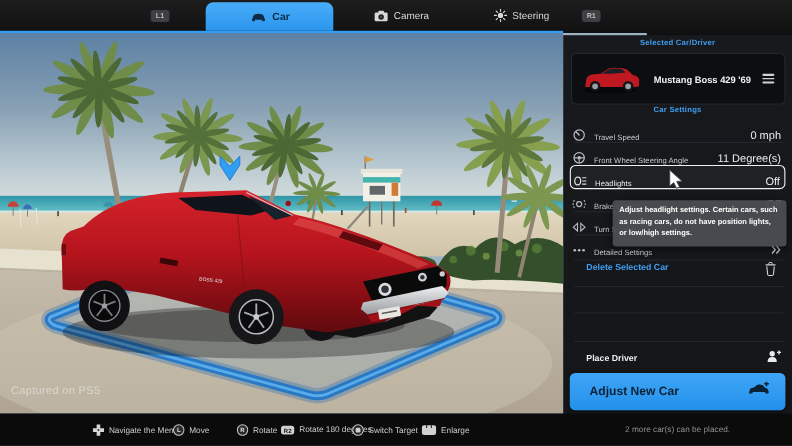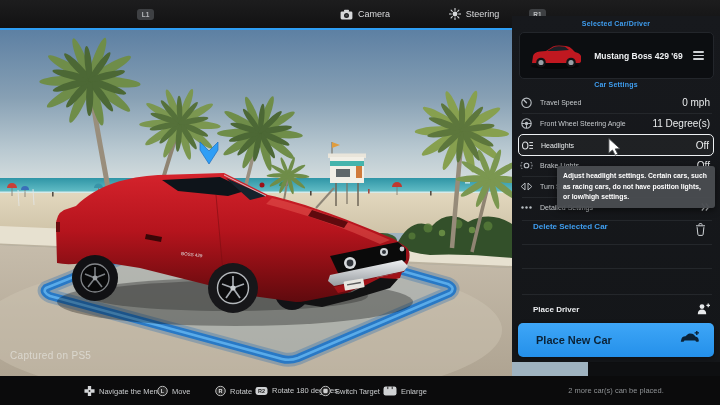--- a/index.html
+++ b/index.html
@@ -13,29 +13,29 @@
           color:#b9bbbe;font-size:6.5px;font-weight:bold;display:flex;align-items:center;justify-content:center;}
   .tab{position:absolute;top:0;height:28px;display:flex;align-items:center;justify-content:center;gap:5px;
        color:#d9dadc;font-size:9px;}
   .tab.active{top:2px;height:26px;border-radius:7px 7px 0 0;background:linear-gradient(#49acf8,#2b96ee);
        color:#0e2a44;font-weight:bold;font-size:9.5px;}
   
   .scene{position:absolute;left:0;top:30px;width:588px;height:346px;overflow:hidden;background:#9fb3c0;}
   .scene svg{position:absolute;left:0;top:0;}
   .watermark{position:absolute;left:10px;top:320px;color:rgba(240,242,240,.55);font-size:10px;letter-spacing:.3px;}
   
-  .panel{position:absolute;left:512px;top:16px;width:208px;height:346px;background:linear-gradient(#17191d,#141619);}
+  .panel{position:absolute;left:512px;top:32px;width:208px;height:346px;background:linear-gradient(#17191d,#141619);}
   .phead{position:absolute;left:0;width:208px;text-align:center;color:#3f9ef0;font-size:7px;font-weight:bold;letter-spacing:.2px;}
   .carcard{position:absolute;left:7px;top:16px;width:193px;height:45px;background:#0c0e11;border:1px solid #23262b;
            border-radius:5px;display:flex;align-items:center;}
   .thumb{width:58px;height:34px;margin-left:6px;position:relative;flex:none;}
   .carname{flex:1;text-align:center;color:#f0f2f4;font-size:8.5px;font-weight:bold;}
   .burger{width:11px;margin-right:9px;flex:none;}
   .burger div{height:1.4px;background:#cfd2d5;margin:2px 0;border-radius:1px;}
-  .srow{position:absolute;left:8px;width:194px;height:21px;display:flex;align-items:center;}
+  .srow{position:absolute;left:8px;width:194px;height:21px;display:flex;align-items:flex-end;}
   .srow .ic{width:13px;height:13px;flex:none;margin-right:7px;}
   .srow .lb{color:#c6cacd;font-size:7px;}
   .srow .vl{margin-left:auto;color:#eaeced;font-size:10px;font-weight:300;padding-right:4px;}
   .srow.focus{left:6px;width:192px;border:1.4px solid #eef1f3;border-radius:5px;background:rgba(255,255,255,.04);
               padding-left:2px;height:20px;}
   .sep{position:absolute;left:10px;width:190px;height:1px;background:#24272b;}
   .tooltip{position:absolute;left:45px;top:150px;width:146px;background:rgba(73,76,81,.97);border-radius:3px;
            padding:5px 6px;color:#fff;font-size:6.8px;font-weight:bold;line-height:1.55;
            box-shadow:0 2px 7px rgba(0,0,0,.55);z-index:5;}
   .action{position:absolute;left:0;width:208px;height:22px;display:flex;align-items:flex-start;}
@@ -61,20 +61,26 @@
 
 <div id="app">
 
   <div class="topbar"></div>
   <div class="toplineR"></div>
   <div class="topline"></div>
 
   <div class="bumper" style="left:137px">L1</div>
   <div class="bumper" style="left:529px">R1</div>
 
+  <div class="tab active" style="left:187px;width:116px">
+    <svg width="16" height="11" viewBox="0 0 16 12">
+      <path d="M1.5,9 L2.6,5.4 Q3.1,3.4 5,3.1 Q8,2.6 11,3.1 Q12.9,3.4 13.4,5.4 L14.5,9 Q14.6,10.2 13.4,10.2 L12.6,10.2 Q11.8,10.2 11.6,9.3 L11.4,8.6 L4.6,8.6 L4.4,9.3 Q4.2,10.2 3.4,10.2 L2.6,10.2 Q1.4,10.2 1.5,9 Z" fill="#0e2a44"></path>
+    </svg>
+    <span>Car</span>
+  </div>
 
   <div class="tab" style="left:320px;width:90px">
     <svg width="13" height="11" viewBox="0 0 13 11">
       <rect x="0.6" y="2.4" width="11.8" height="8" rx="1.3" fill="#d6d8da"></rect>
       <rect x="4" y="0.7" width="5" height="2.4" rx="0.8" fill="#d6d8da"></rect>
       <circle cx="6.5" cy="6.4" r="2.5" fill="#1b1c1e"></circle>
       <circle cx="6.5" cy="6.4" r="1.2" fill="#4a4d51"></circle>
     </svg>
     <span>Camera</span>
   </div>
@@ -402,21 +408,21 @@
       <span class="ic">
         <svg width="14" height="12" viewBox="0 0 14 12">
           <circle cx="5" cy="3.6" r="2.4" fill="#e8eaec"></circle>
           <path d="M0.8,11.2 Q0.8,6.6 5,6.6 Q9.2,6.6 9.2,11.2 Z" fill="#e8eaec"></path>
           <path d="M9.4,2.4 H13 M11.2,0.6 V4.2" stroke="#e8eaec" stroke-width="1.2"></path>
         </svg>
       </span>
     </div>
 
     <div class="placebtn">
-      <span class="lb">Place New Car</span>
+      <span class="lb">Adjust New Car</span>
       <span class="ic">
         <svg width="20" height="14" viewBox="0 0 20 14">
           <path d="M0.8,10.5 L1.6,7.5 Q2,5.8 3.8,5.5 L5.5,5.3 L7.8,3.2 Q8.5,2.6 9.8,2.6 L12.2,2.8 Q13.4,3 14.2,4 L15.4,5.4 Q17.8,5.8 18.3,7.5 L18.8,9.5 Q19,10.8 17.8,10.8 L16.6,10.8 Q15.8,10.8 15.6,10 L15.4,9.4 L4.4,9.4 L4.2,10 Q4,10.8 3.2,10.8 L1.8,10.8 Q0.6,10.8 0.8,10.5 Z" fill="#0b2236"></path>
           <path d="M14.6,1.9 H19 M16.8,-0.3 V4.1" stroke="#0b2236" stroke-width="1.4"></path>
         </svg>
       </span>
     </div>
   </div>
 
   <div class="bottombar">

